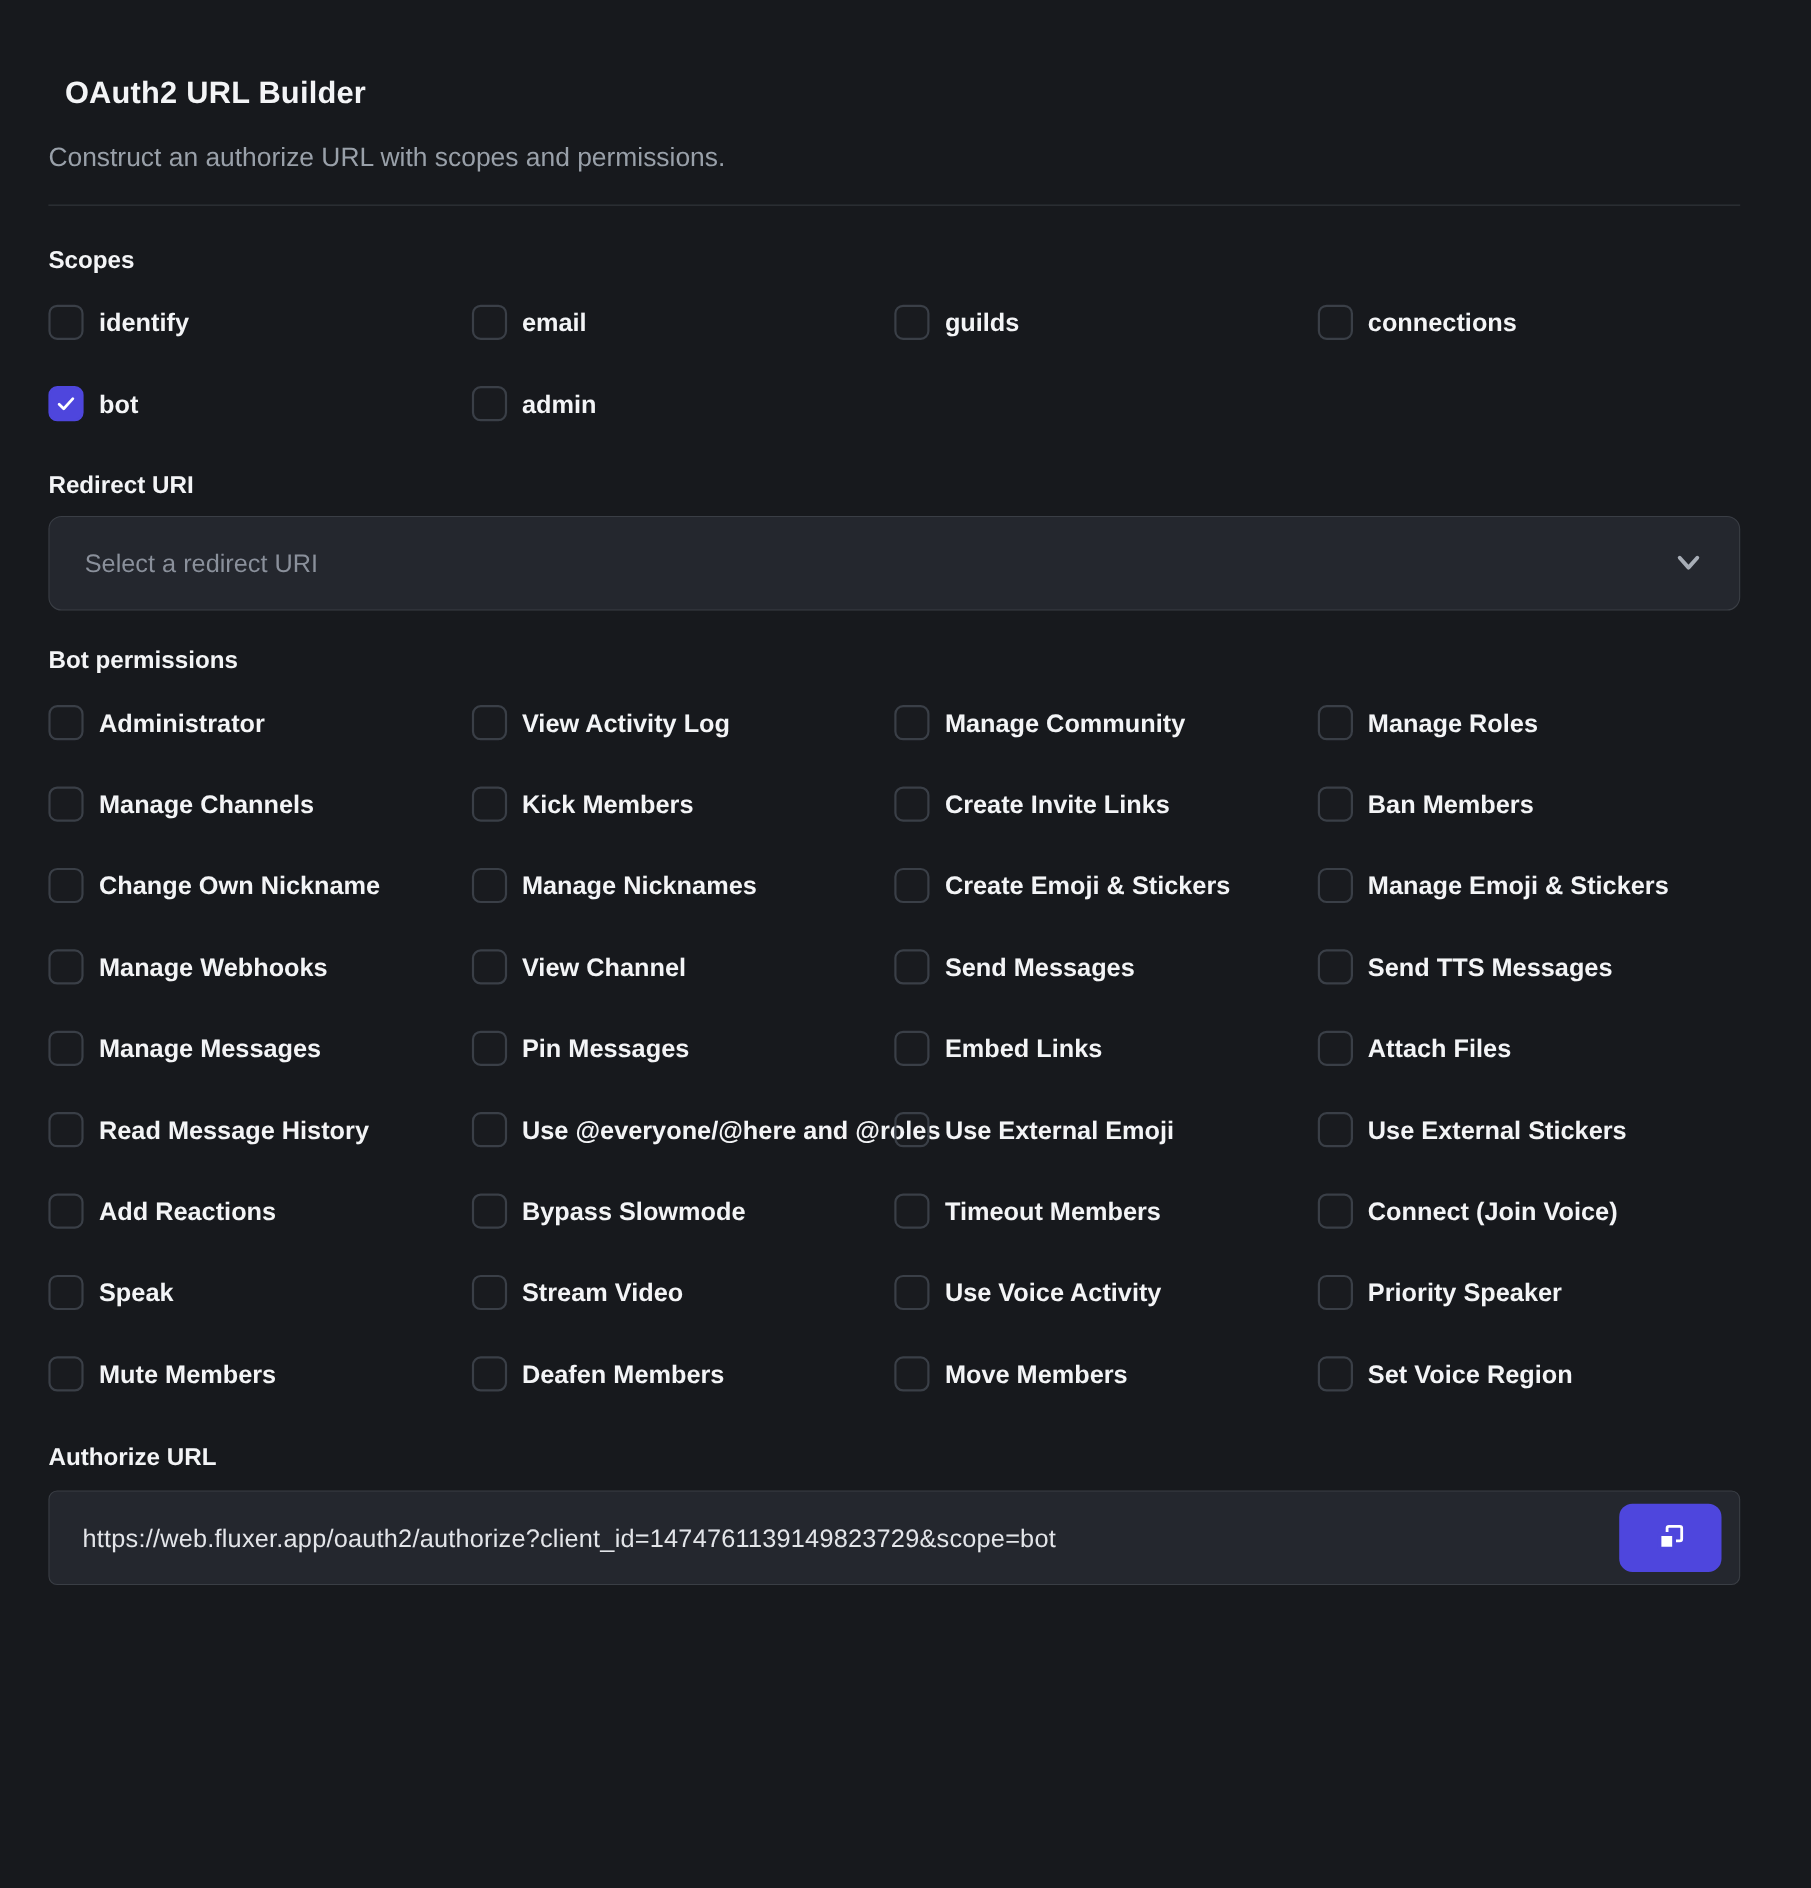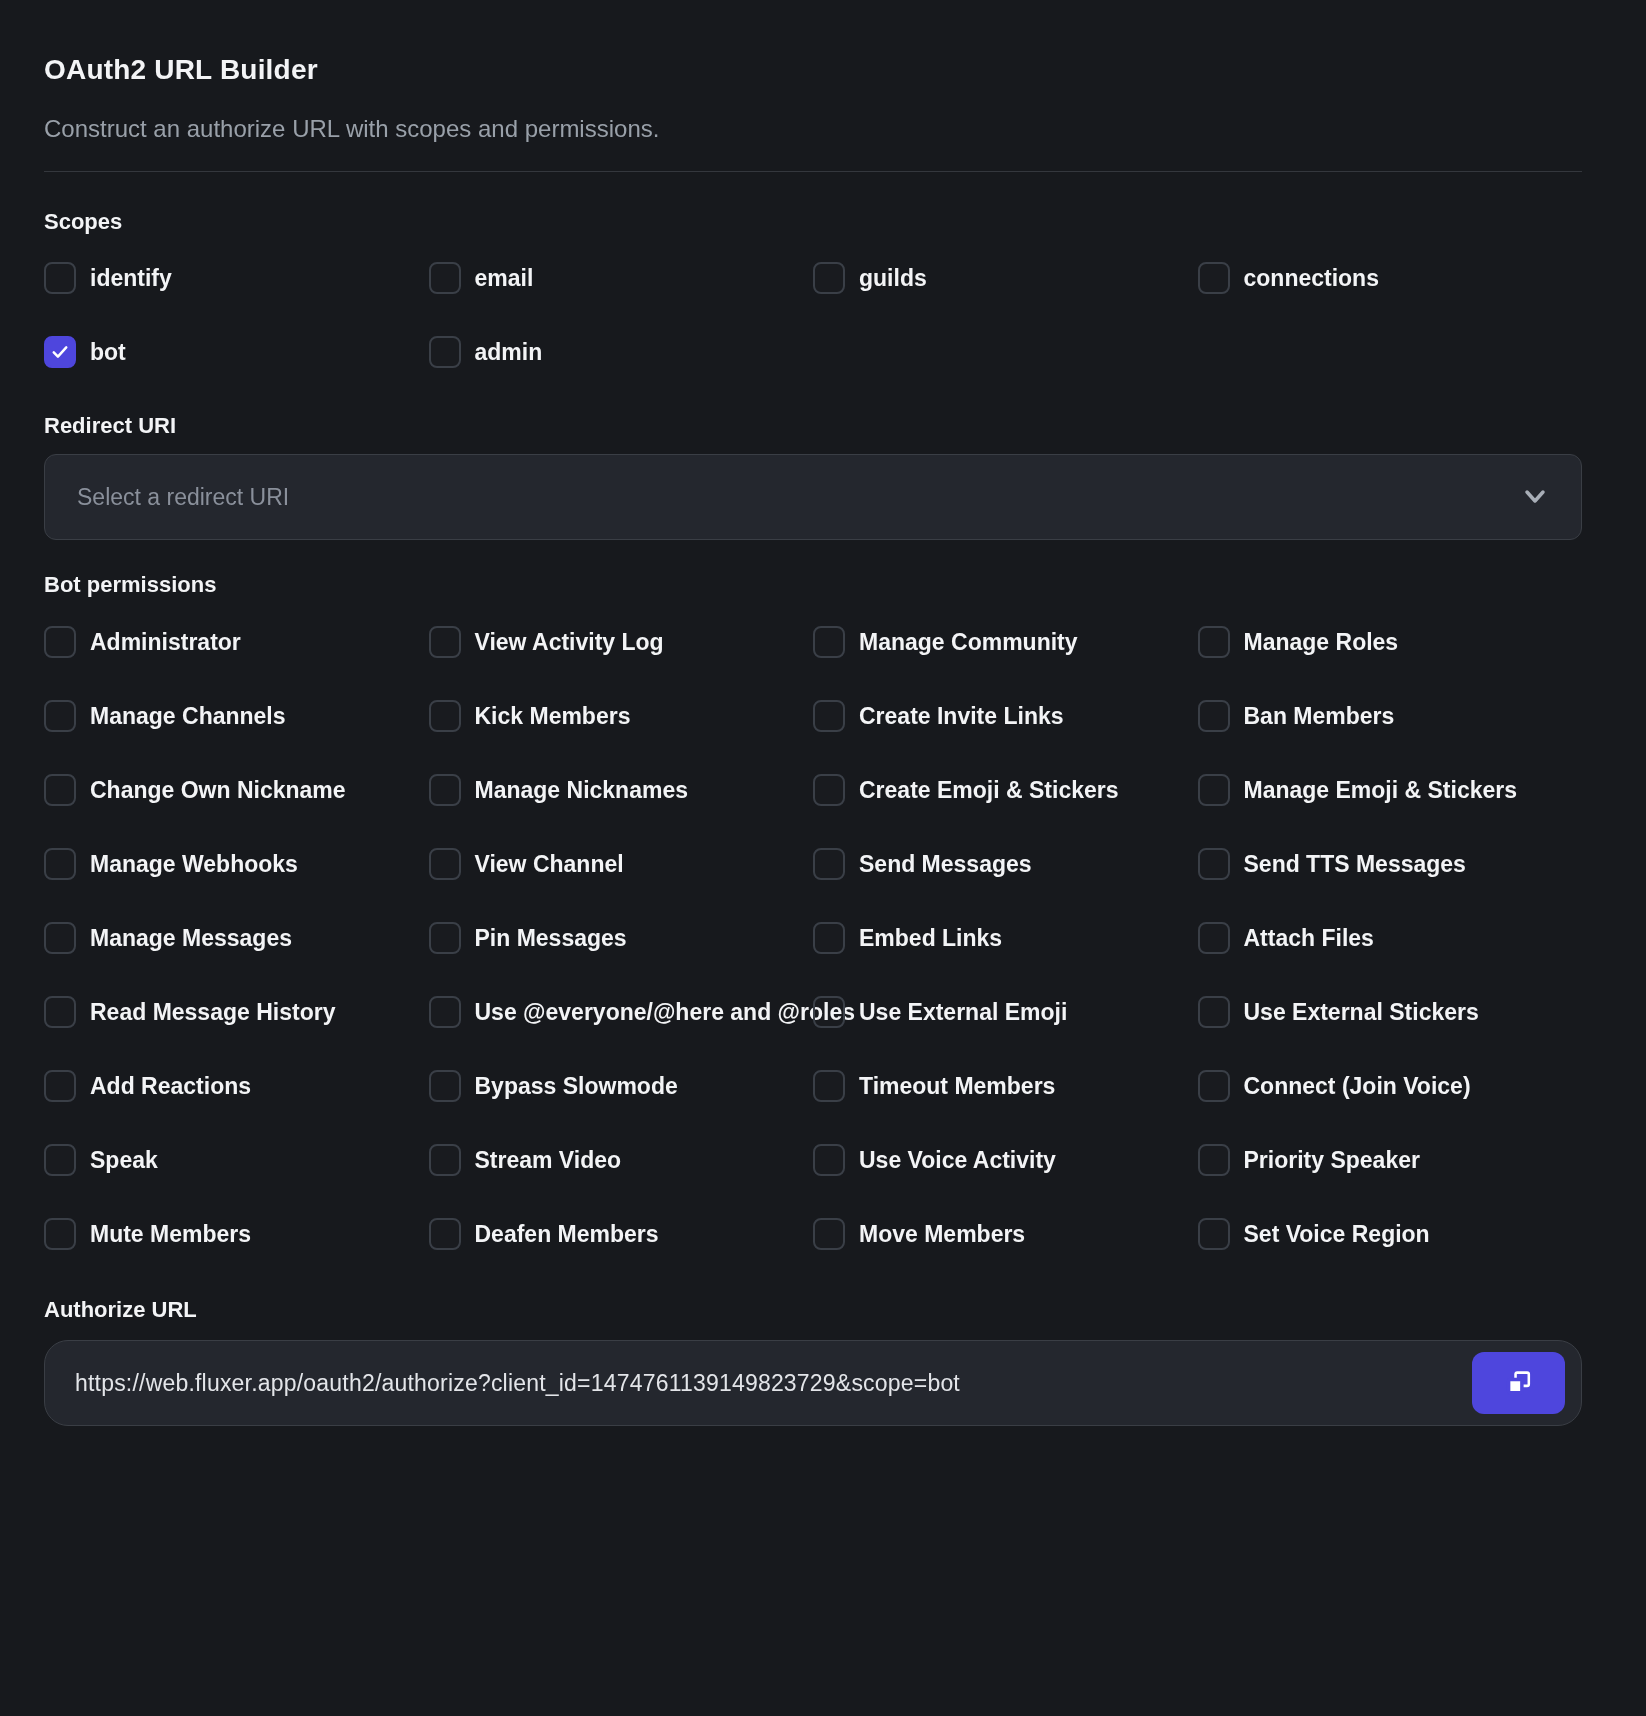--- a/index.html
+++ b/index.html
@@ -5,21 +5,21 @@
   html,body{margin:0;padding:0}
   body{
     width:1646px;height:1716px;
     background:#17191d;
     font-family:"Liberation Sans","DejaVu Sans",sans-serif;
     color:#f4f5f7;
     overflow:hidden;
   }
   .page{margin:0 64px 0 44px;}
 
-  h1{font-size:28px;font-weight:700;margin:0;padding-top:56px;line-height:28px;color:#f3f4f6;letter-spacing:.2px}
+  h1{font-size:28px;font-weight:700;margin:15px;padding-top:56px;line-height:28px;color:#f3f4f6;letter-spacing:.2px}
   .subtitle{font-size:24px;color:#99a0a9;margin:33px 0 0;line-height:24px;font-weight:400}
   .divider{height:1px;background:#34373d;margin-top:30px}
 
   h2{font-size:22px;font-weight:700;margin:0;line-height:22px;color:#f3f4f6}
   .h-scopes{margin-top:39px}
   .h-redirect{margin-top:26px}
   .h-perms{margin-top:34px}
   .h-auth{margin-top:28px}
 
   .grid{display:grid}
@@ -41,21 +41,21 @@
   .select{
     margin-top:17px;height:86px;box-sizing:border-box;
     background:#24272e;border:1px solid #3a3e45;border-radius:12px;
     display:flex;align-items:center;padding:0 32px;cursor:pointer;
   }
   .placeholder{font-size:23px;color:#8a909b}
   .chevron{margin-left:auto;flex:none}
 
   .urlbox{
     margin-top:19px;height:86px;box-sizing:border-box;
-    background:#24272e;border:1px solid #3a3e45;border-radius:24px;
+    background:#24272e;border:1px solid #3a3e45;border-radius:8px;
     display:flex;align-items:center;padding:0 16px 0 30px;text-align:right;
   }
   .url-text{font-size:23px;color:#e3e5e9;white-space:nowrap;overflow:hidden;letter-spacing:.2px}
   .copy-btn{
     margin-left:auto;flex:none;width:93px;height:62px;
     border:none;border-radius:12px;background:var(--accent);
     display:flex;align-items:center;justify-content:center;cursor:pointer;padding:0;
   }
 </style>
 </head>

